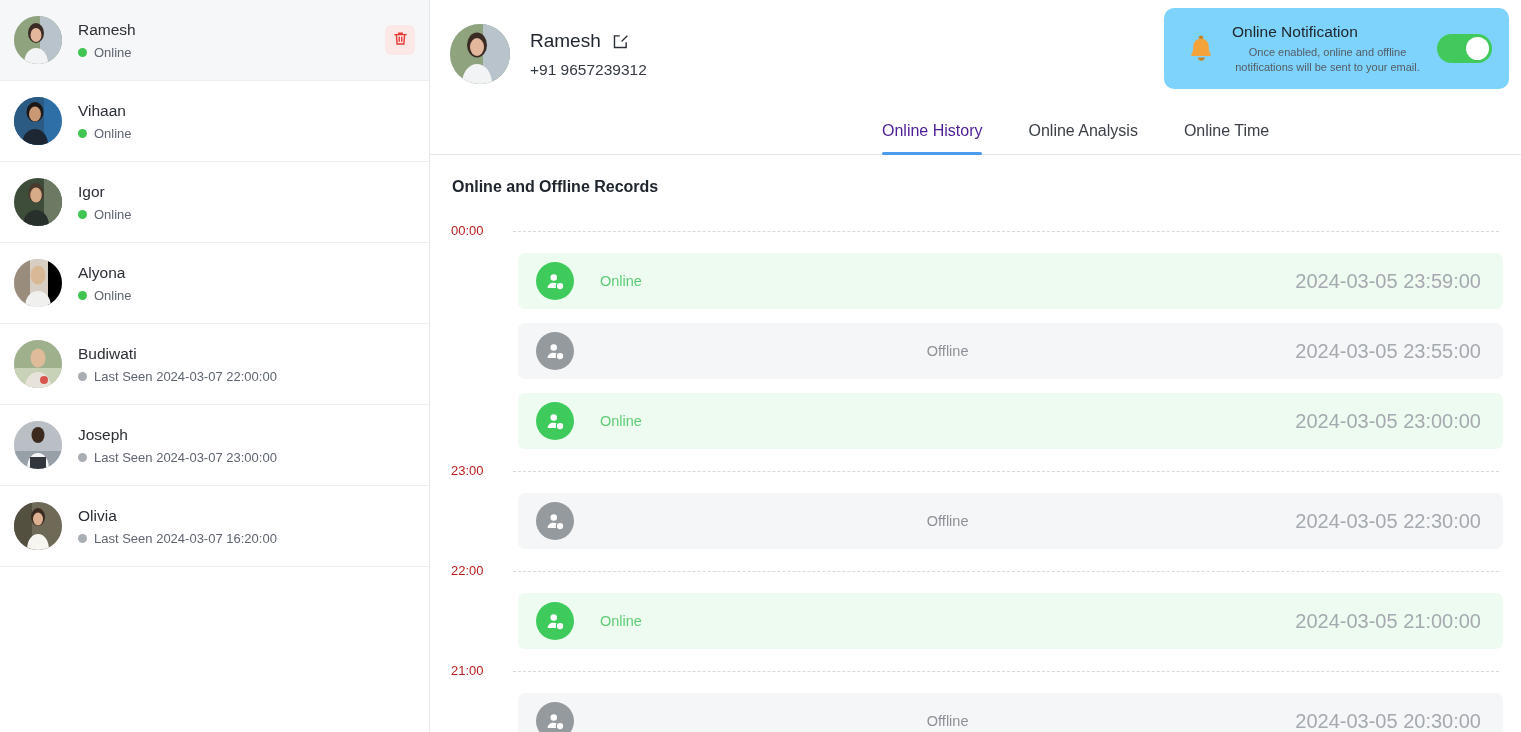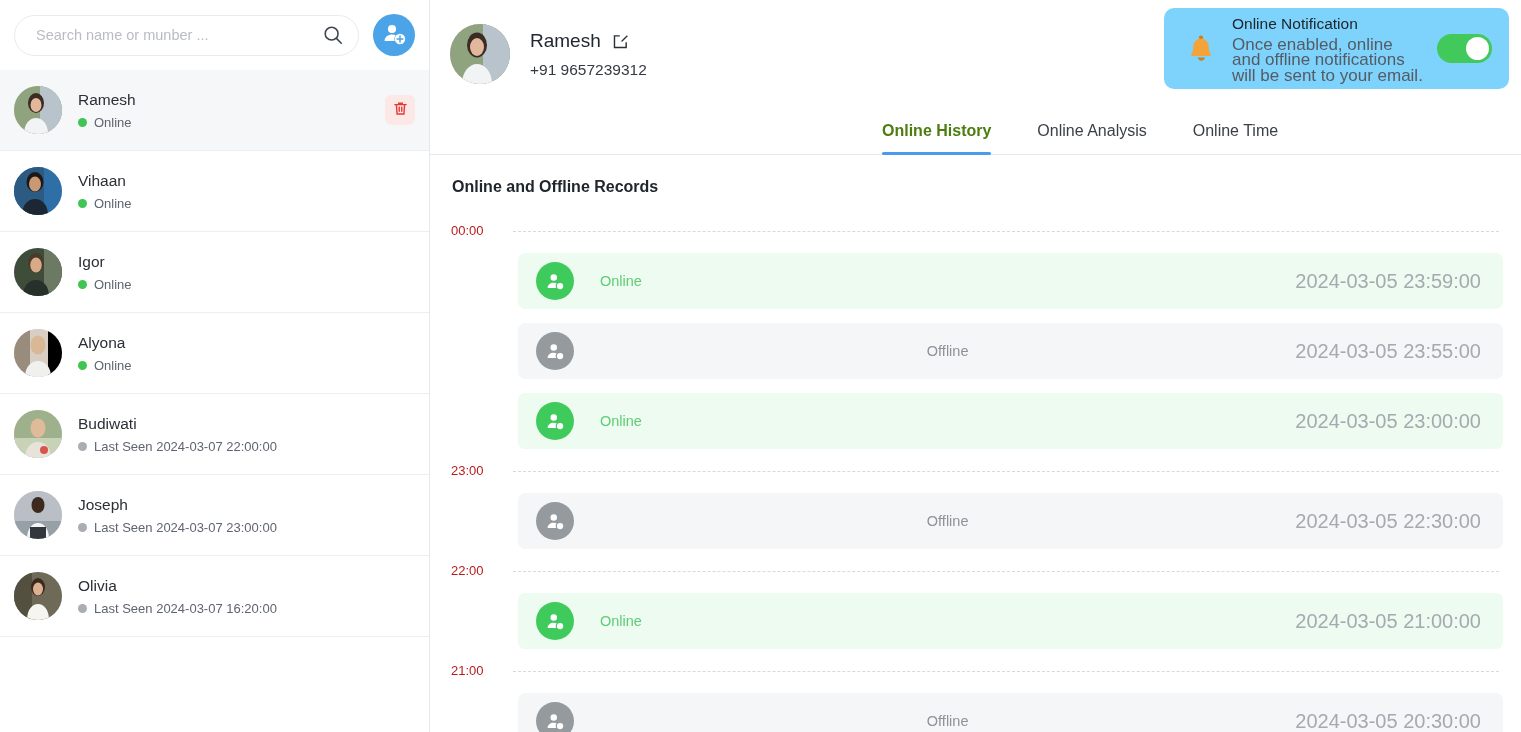--- a/index.html
+++ b/index.html
@@ -99,38 +99,38 @@
     display: flex; gap: 0; padding-left: 452px;
     position: absolute; bottom: 0; left: 0; right: 0;
     border-bottom: 1px solid #e6e8eb;
   }
   .tab {
     font-size: 16px; color: #3b4048; line-height: 20px;
     padding: 0 20px 13px 0; margin-right: 26px;
     cursor: pointer; position: relative; background: none; border: none;
     font-family: "Liberation Sans", sans-serif;
   }
-  .tab.active { color: #4d7c0f; font-weight: bold; }
+  .tab.active { color: #4c1d95; }
   .tab.active::after {
     content: ""; position: absolute; left: 0; right: 20px; bottom: -1px;
     height: 3px; background: #4a9bec; border-radius: 2px;
   }
 
   
   .notif-card {
     position: absolute; top: 8px; right: 12px;
     width: 345px; height: 81px;
     background: #7dd3fc; border-radius: 10px;
     display: flex; align-items: center; gap: 14px;
     padding: 0 17px 0 20px;
   }
   .bell-icon { width: 34px; height: 34px; flex: 0 0 34px; }
   .notif-text { flex: 1 1 auto; }
   .notif-title { font-size: 15.5px; color: #20262e; line-height: 20px; margin-bottom: 3px; }
-  .notif-desc { font-size: 17px; color: #555b64; line-height: 15.5px; }
+  .notif-desc { font-size: 11px; color: #555b64; line-height: 15.5px; text-align: center; }
   .toggle {
     width: 55px; height: 29px; flex: 0 0 55px;
     border-radius: 15px; background: #41c95c;
     position: relative; cursor: pointer; border: none;
   }
   .toggle .knob {
     position: absolute; top: 3px; right: 3px;
     width: 23px; height: 23px; border-radius: 50%; background: #fff;
   }
 
@@ -173,41 +173,20 @@
   .record-row.offline .rec-label { color: #8d9298; }
   .rec-time { font-size: 20px; color: #a5aab0; }
 </style>
 </head>
 <body>
 
 <div class="app">
 
   <aside class="sidebar">
 
-    <div class="search-row">
-      <div class="search-box">
-        <input class="search-input" type="text" placeholder="Search name or munber ..." style="">
-        <span class="search-icon">
-          <svg viewBox="0 0 24 24" fill="none" stroke="currentColor" stroke-width="1.7">
-            <circle cx="10.5" cy="10.5" r="7"></circle>
-            <line x1="16" y1="16" x2="21" y2="21" stroke-linecap="round"></line>
-          </svg>
-        </span>
-      </div>
-      <button class="add-user-btn">
-        <span>
-          <svg width="26" height="26" viewBox="0 0 26 26" fill="#ffffff">
-            <circle cx="11" cy="8" r="4.1"></circle>
-            <path d="M3.6 20c0-4.1 3.4-6.5 7.4-6.5 1.4 0 2.7.3 3.8.8-.9 1-1.4 2.3-1.4 3.7 0 .7.1 1.4.4 2H3.6z"></path>
-            <circle cx="19" cy="18" r="5.2"></circle>
-            <path d="M19 15.1v5.8M16.1 18h5.8" stroke="#4ba3e8" stroke-width="1.5" stroke-linecap="round"></path>
-          </svg>
-        </span>
-      </button>
-    </div>
 
     <div class="contact-list">
 
       <div class="contact-item active">
         <div class="avatar">
           <svg viewBox="0 0 48 48">
               <rect width="48" height="48" fill="#8ea37e"></rect>
               <rect x="26" y="0" width="22" height="48" fill="#b9c3cb"></rect>
               <ellipse cx="22" cy="17" rx="8" ry="10" fill="#3a2b24"></ellipse>
               <ellipse cx="22" cy="19" rx="5.5" ry="7" fill="#e2b79b"></ellipse>

